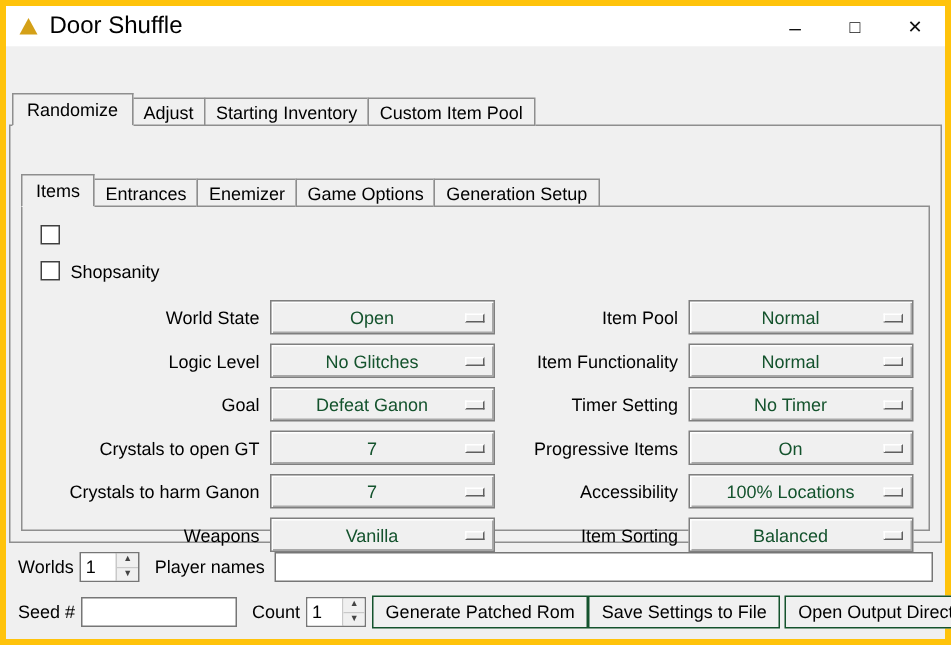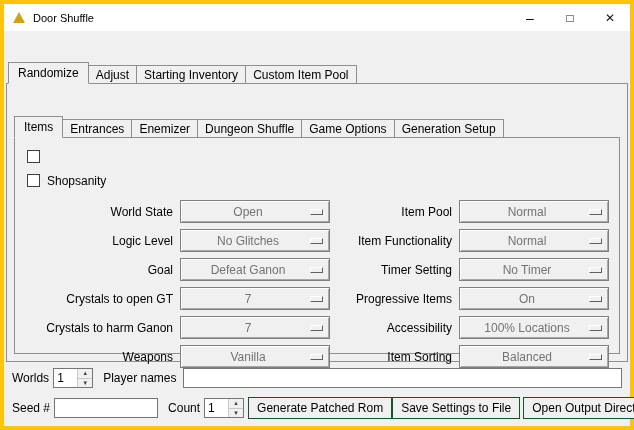--- a/index.html
+++ b/index.html
@@ -9,21 +9,21 @@
   }
   *{margin:0;padding:0;box-sizing:border-box;}
   html,body{width:634px;height:430px;overflow:hidden;}
   body{font-family:"Liberation Sans","DejaVu Sans",sans-serif;font-size:12px;color:#000;background:#fff;}
 
   .window{width:634px;height:430px;border:4px solid var(--accent-border);background:var(--body-bg);display:flex;flex-direction:column;}
 
   
   .titlebar{flex:0 0 27px;background:var(--titlebar-bg);display:flex;align-items:center;}
   .app-icon{width:0;height:0;margin-left:9px;border-left:6px solid transparent;border-right:6px solid transparent;border-bottom:11px solid #d4a017;}
-  .title{margin-left:8px;font-size:11px;}
+  .title{margin-left:8px;font-size:16px;}
   .win-controls{margin-left:auto;display:flex;height:100%;}
   .win-btn{width:40px;height:100%;display:flex;align-items:center;justify-content:center;font-size:12px;color:#111;cursor:default;}
   .win-btn.min{font-size:14px;}
 
   
   .app-body{flex:1;display:flex;flex-direction:column;background:var(--body-bg);padding:0 2px 0 2px;min-height:0;}
 
   
   .tabs{display:flex;align-items:flex-end;margin-bottom:-1px;position:relative;z-index:3;}
   .main-tabs{padding:3px 0 0 2px;}
@@ -36,21 +36,21 @@
   .main-panel{flex:1;margin:0 0 0 0;display:flex;flex-direction:column;padding:4px 7px 7px 7px;min-height:0;}
   .sub-panel{flex:1;padding:8px 10px 8px 12px;min-height:0;}
 
   
   .check-row{display:flex;align-items:center;height:21px;margin-bottom:3px;cursor:default;}
   .checkbox{width:13px;height:13px;background:#fff;border:1px solid #404040;margin-right:7px;flex:0 0 13px;}
 
   
   .opt-grid{display:grid;grid-template-columns:148px 150px 119px 150px;column-gap:5px;row-gap:6px;margin-top:9px;align-items:center;}
   .opt-label{text-align:right;padding-right:2px;white-space:nowrap;}
-  .dropdown{position:relative;height:23px;background:var(--body-bg);border:1px solid #7f7f7f;box-shadow:inset 1px 1px 0 #ffffff,inset -1px -1px 0 #a8a8a8;display:flex;align-items:center;justify-content:center;padding:0 20px 0 6px;font:inherit;color:#737373;cursor:default;}
+  .dropdown{position:relative;height:23px;background:var(--body-bg);border:1px solid #7f7f7f;box-shadow:inset 1px 1px 0 #ffffff,inset -1px -1px 0 #a8a8a8;display:flex;align-items:center;justify-content:center;padding:0 20px 0 6px;font:inherit;color:#14532d;cursor:default;}
   .dd-indicator{position:absolute;right:6px;top:50%;margin-top:-3px;width:13px;height:6px;background:var(--body-bg);border:1px solid;border-color:#ffffff #5f5f5f #5f5f5f #ffffff;}
 
   
   .bottom{flex:0 0 auto;padding:6px 6px 7px 6px;display:flex;flex-direction:column;gap:9px;}
   .brow{display:flex;align-items:center;}
   .lbl{white-space:nowrap;}
   .entry{height:20px;border:1px solid #767676;background:#fff;font:inherit;padding:0 3px;outline:none;}
   .spinbox{display:flex;height:20px;border:1px solid #767676;background:#fff;}
   .spin-value{width:23px;border:none;font:inherit;padding:0 0 0 3px;outline:none;}
   .spin-arrows{width:15px;display:flex;flex-direction:column;border-left:1px solid #c9c9c9;}
@@ -89,21 +89,20 @@
       <div class="tab">Starting Inventory</div>
       <div class="tab">Custom Item Pool</div>
     </div>
 
     <div class="panel main-panel">
 
       <div class="tabs sub-tabs">
         <div class="tab selected">Items</div>
         <div class="tab">Entrances</div>
         <div class="tab">Enemizer</div>
-        <div class="tab">Dungeon Shuffle</div>
         <div class="tab">Game Options</div>
         <div class="tab">Generation Setup</div>
       </div>
 
       <div class="panel sub-panel">
 
         <div class="check-row">
           <span class="checkbox"></span>
         </div>
         <div class="check-row">

